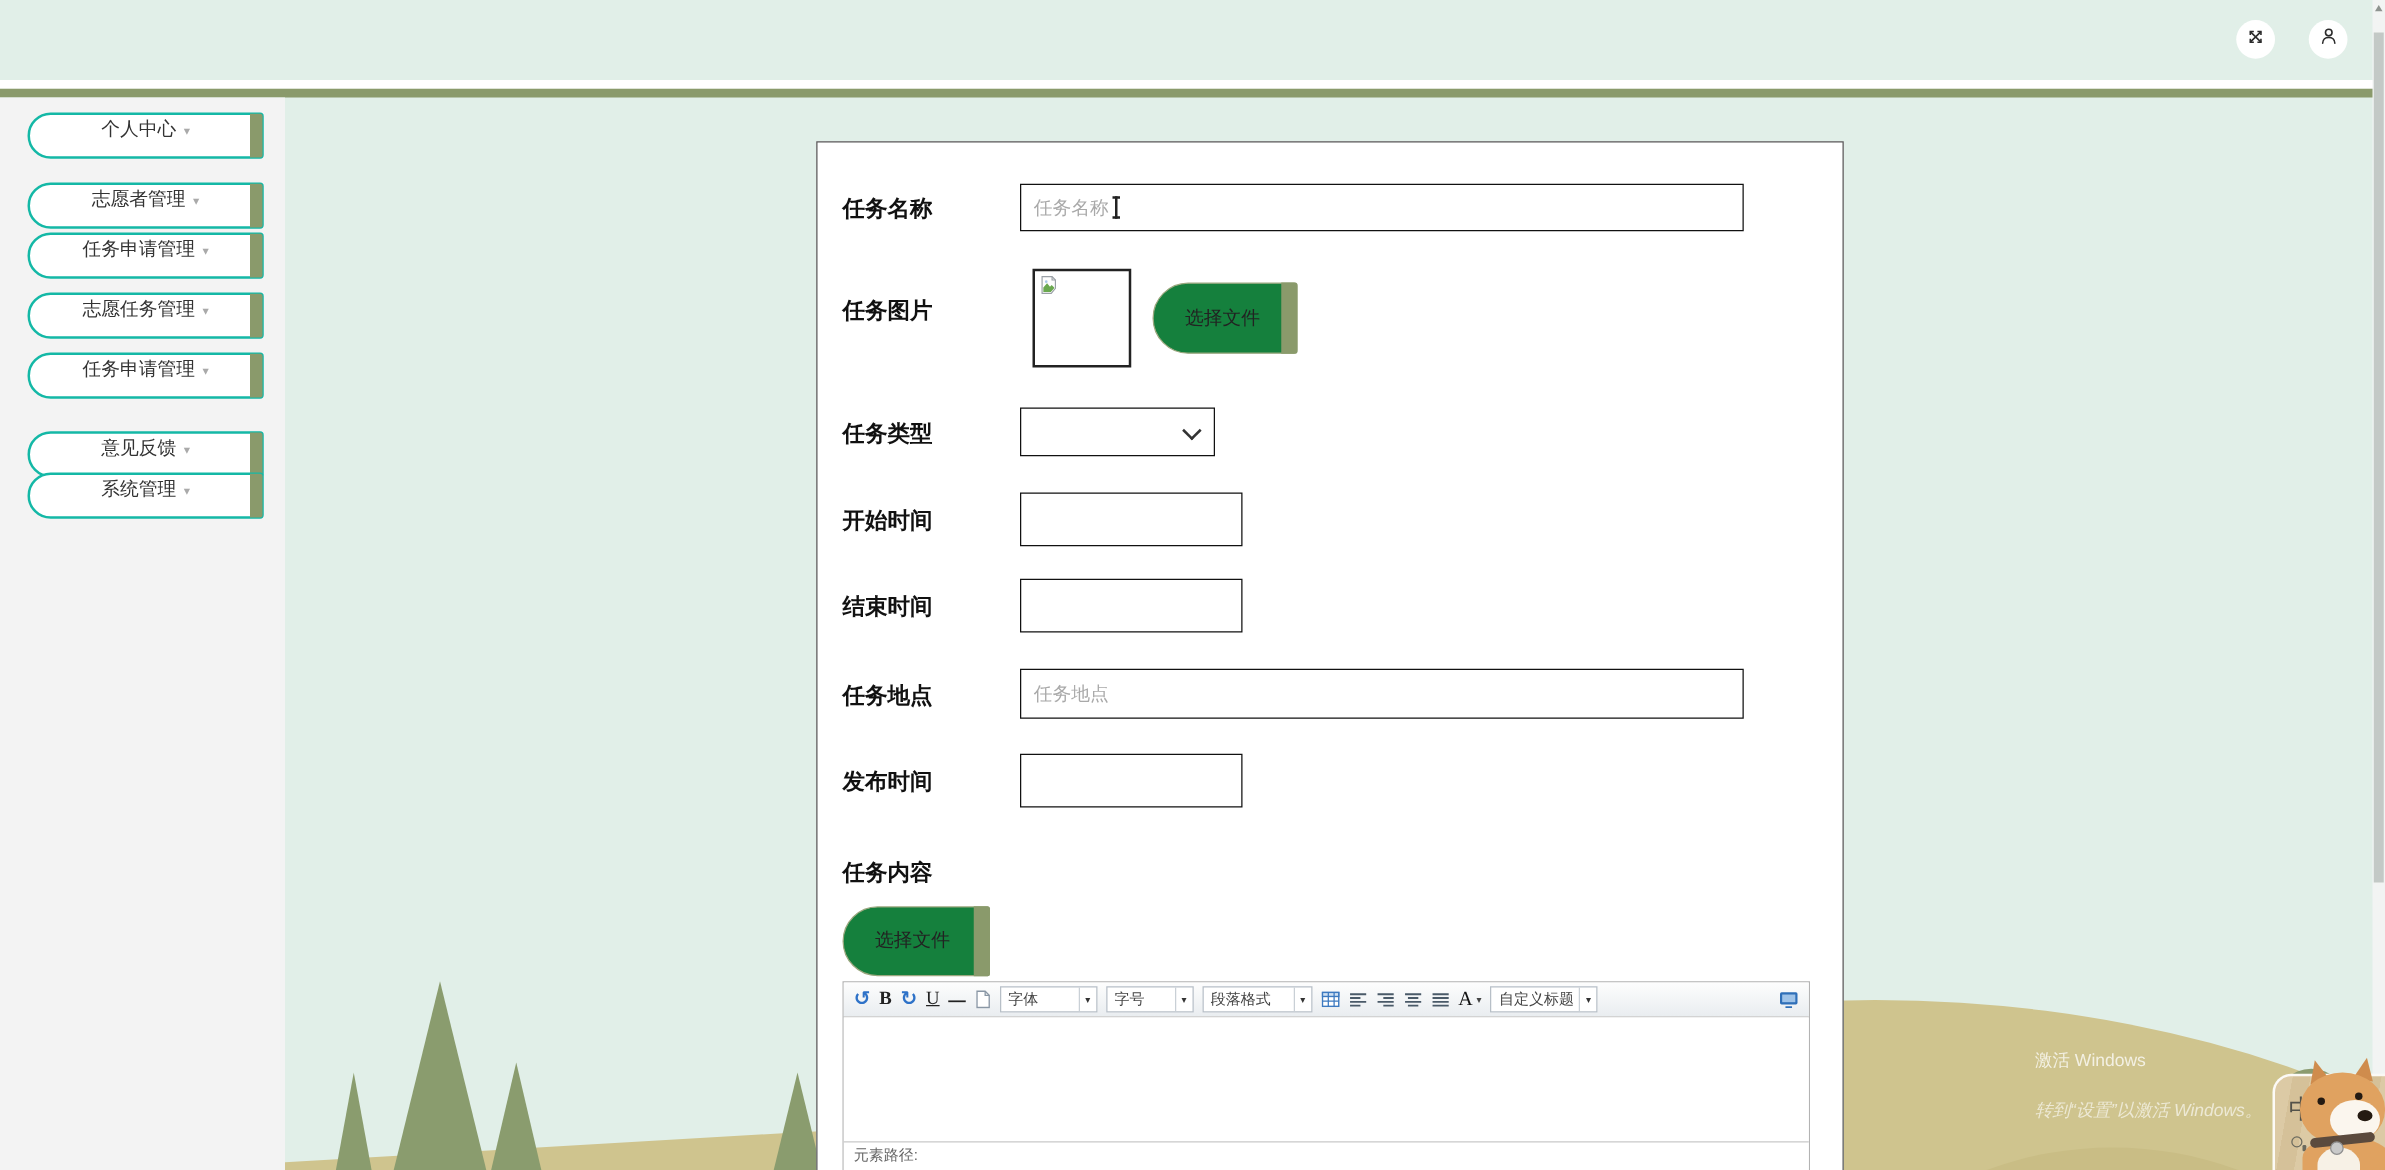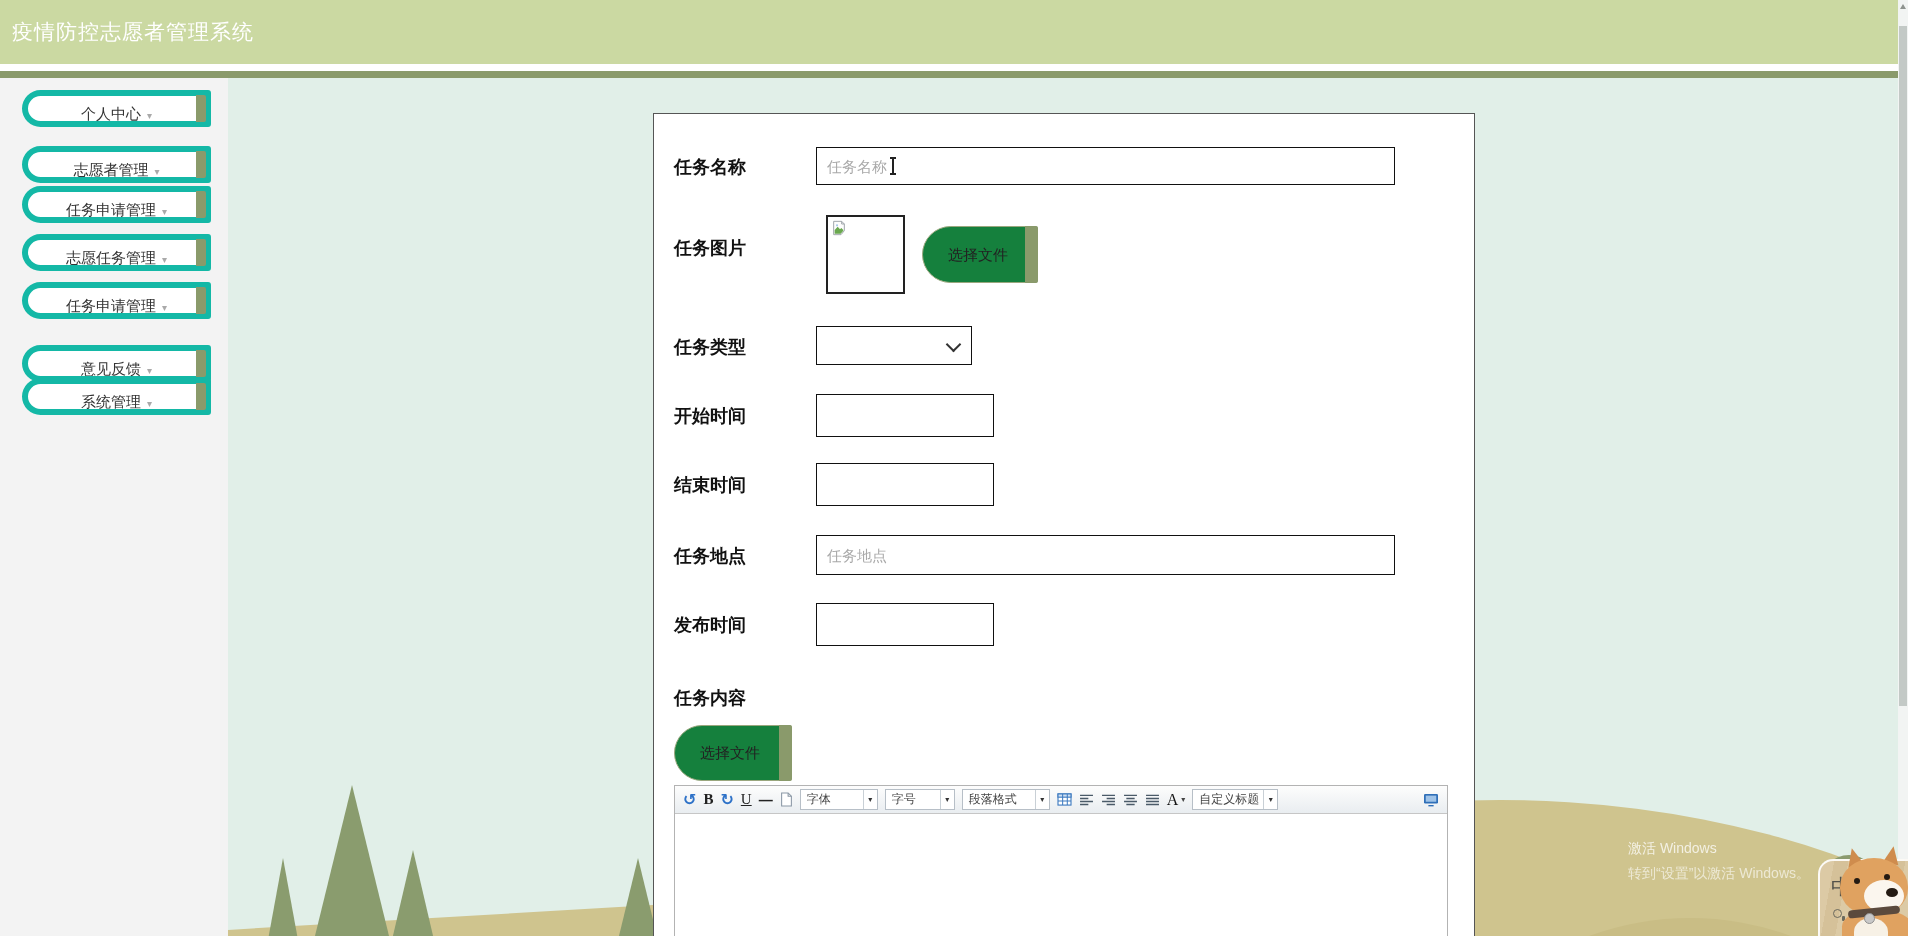--- a/index.html
+++ b/index.html
@@ -9,41 +9,41 @@
   .topbar{position:absolute;left:0;top:0;width:100%;height:64px;background:#cbd9a2;z-index:10;}
   .topbar-title{position:absolute;left:12px;top:0;line-height:64px;font-size:21px;color:#fff;letter-spacing:1px;}
   .circle-btn{position:absolute;top:16px;width:31px;height:31px;border-radius:50%;background:#fff;
               display:flex;align-items:center;justify-content:center;cursor:pointer;}
   .btn-fullscreen{left:1789px;}
   .btn-user{left:1847px;}
   .strip-white{position:absolute;left:0;top:64px;width:100%;height:7px;background:#ffffff;z-index:10;}
   .strip-olive{position:absolute;left:0;top:71px;width:100%;height:7px;background:#8a9a6b;z-index:10;}
   
   .sidebar{position:absolute;left:0;top:78px;bottom:0;width:228px;background:#f3f3f3;z-index:10;}
-  .nav-pill{position:absolute;left:22px;width:189px;height:37px;background:#fff;border:6px solid #14b8a6;
-            border-radius:19px 3px 3px 19px;text-align:center;line-height:35px;font-size:15px;color:#333;
+  .nav-pill{position:absolute;left:22px;width:189px;height:37px;background:#fff;border:2px solid #14b8a6;
+            border-radius:19px 3px 3px 19px;text-align:center;line-height:24px;font-size:15px;color:#333;
             cursor:pointer;box-sizing:border-box;}
   .nav-pill::after{content:"";position:absolute;right:-1px;top:-1px;bottom:-1px;width:10px;background:#8a9a6b;
             border-radius:0 2px 2px 0;}
   .nav-pill .caret{color:#aaa;font-size:10px;margin-left:6px;}
   .np1{top:12px;} .np2{top:68px;} .np3{top:108px;} .np4{top:156px;} .np5{top:204px;} .np6{top:267px;} .np7{top:300px;}
   
   .tree{position:absolute;width:0;height:0;z-index:2;}
   .tree-1{left:268px;top:858px;border-left:15px solid transparent;border-right:15px solid transparent;border-bottom:82px solid #8a9c6e;}
   .tree-2{left:314px;top:785px;border-left:38px solid transparent;border-right:38px solid transparent;border-bottom:155px solid #8a9c6e;}
   .tree-3{left:392px;top:850px;border-left:21px solid transparent;border-right:21px solid transparent;border-bottom:90px solid #8a9c6e;}
   .tree-4{left:618px;top:858px;border-left:20px solid transparent;border-right:20px solid transparent;border-bottom:82px solid #8a9c6e;}
   .ground-left{position:absolute;left:228px;top:900px;width:425px;height:36px;background:#cfc48e;
                clip-path:polygon(0 83%,100% 14%,100% 100%,0 100%);z-index:1;}
   .mound{position:absolute;left:800px;top:800px;width:1400px;height:900px;border-radius:50%;background:#cfc48e;z-index:1;}
   .mound-inner{position:absolute;left:1430px;top:918px;width:520px;height:460px;border-radius:50%;background:#c9bd85;z-index:2;}
   .olive-circle{position:absolute;left:1820px;top:855px;width:58px;height:58px;border-radius:50%;background:#8b9b6f;z-index:6;}
   .watermark{position:absolute;left:1628px;top:840px;z-index:5;}
   .wm1{font-size:14px;color:rgba(255,255,255,0.75);}
-  .wm2{font-size:14px;color:rgba(255,255,255,0.62);margin-top:7px;}
+  .wm2{font-size:14px;color:rgba(255,255,255,0.62);margin-top:22px;font-style:italic;}
   
   .panel{position:absolute;left:653px;top:113px;width:820px;height:823px;background:#fff;border:1px solid #555;
          z-index:10;box-sizing:content-box;}
   .f-label{position:absolute;left:20px;font-size:18px;font-weight:bold;color:#111;}
   .lb-name{top:41px;} .lb-img{top:122px;} .lb-type{top:221px;} .lb-start{top:290px;}
   .lb-end{top:359px;} .lb-loc{top:430px;} .lb-pub{top:499px;} .lb-content{top:572px;}
   .txt-input{position:absolute;border:1px solid #111;background:#fff;font-size:15px;padding:0 10px;color:#333;
              box-sizing:border-box;font-family:inherit;outline:none;}
   .txt-input::placeholder{color:#a9a9a9;}
   .in-name{left:162px;top:33px;width:579px;height:38px;}
@@ -113,23 +113,20 @@
   .dog-body{left:2px;top:64px;width:70px;height:36px;border-radius:45% 45% 0 0;background:#e0a260;}
   .dog-chest{left:14px;top:72px;width:34px;height:28px;border-radius:50% 50% 0 0;background:#f7f1e6;}
   .dog-collar{left:8px;top:62px;width:52px;height:8px;background:#5b4a3d;border-radius:4px;transform:rotate(-6deg);}
   .dog-tag{left:24px;top:67px;width:9px;height:9px;border-radius:50%;background:#c9c9c9;border:1px solid #8f8f8f;}
 </style>
 </head>
 <body>
 
 <div class="stage">
 
-  <div class="topbar">
-    <div class="topbar-title">疫情防控志愿者管理系统</div>
-  </div>
   <div class="circle-btn btn-fullscreen">
     <span>
       <svg width="17" height="17" viewBox="0 0 24 24" fill="none" stroke="#2b2b2b" stroke-width="1.8">
         <path d="M6 6 L18 18 M18 6 L6 18"></path>
         <path d="M6 10 V6 H10 M14 6 H18 V10 M18 14 V18 H14 M10 18 H6 V14"></path>
       </svg>
     </span>
   </div>
   <div class="circle-btn btn-user">
     <span>
@@ -270,20 +267,21 @@
         </span>
         <span class="tool t-screen">
           <svg width="16" height="14" viewBox="0 0 18 16">
             <rect x="1" y="1" width="16" height="11" rx="1.5" fill="#2f6fb8"></rect>
             <rect x="3" y="3" width="12" height="7" fill="#9fc3e8"></rect>
             <path d="M6 14.5 h6" stroke="#2f6fb8" stroke-width="1.6"></path>
           </svg>
         </span>
       </div>
       <div class="ed-content"></div>
+      <div class="ed-path">元素路径:</div>
     </div>
   </div>
 
   <div class="scrollbar">
     <div class="sb-arrow"></div>
     <div class="sb-thumb"></div>
   </div>
 
   <div class="ime">
     <div class="ime-text">中简</div>

